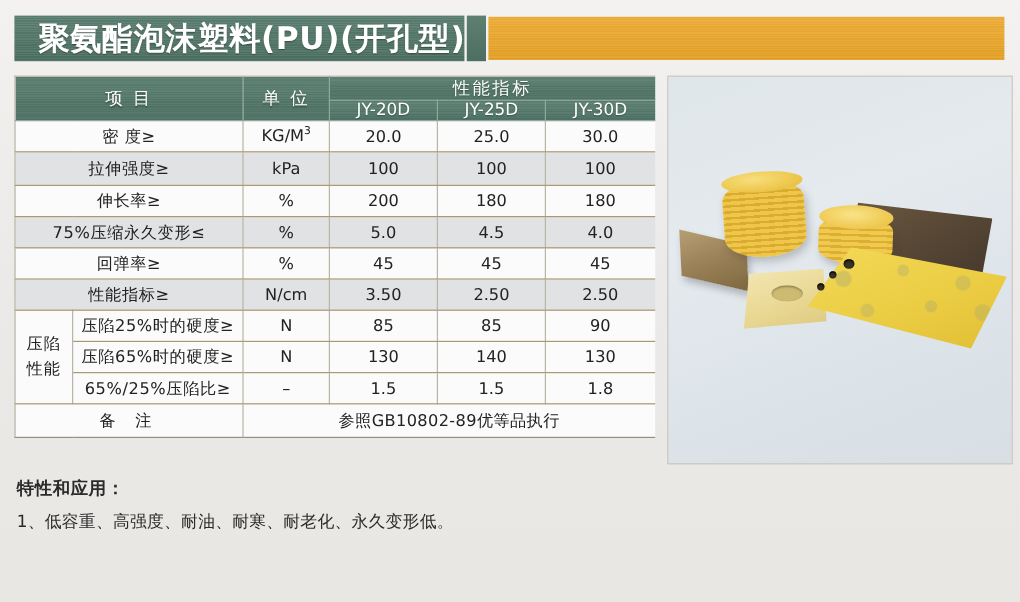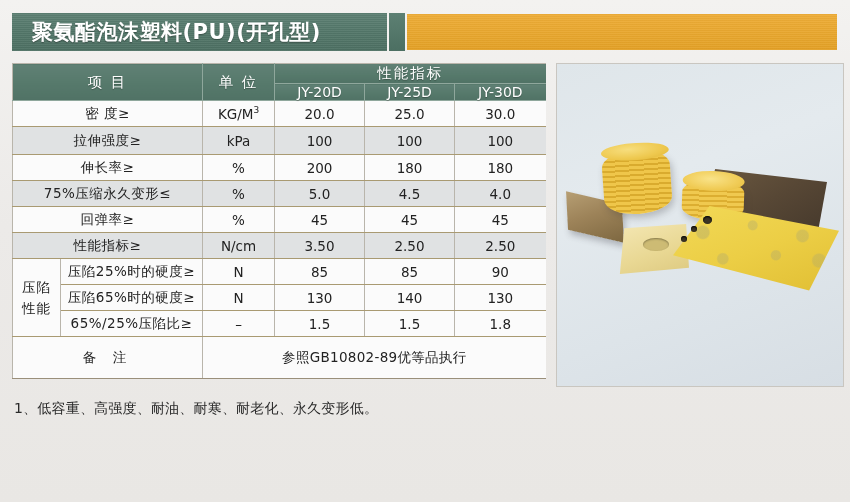--- a/index.html
+++ b/index.html
@@ -16,21 +16,21 @@
   
   .banner-row{position:absolute;left:0;top:13px;width:850px;height:38px;}
   .title-banner{
     position:absolute;left:12px;top:0;width:375px;height:38px;
     background:
       repeating-linear-gradient(0deg,rgba(255,255,255,.055) 0px,rgba(255,255,255,.055) 1px,rgba(0,0,0,.03) 1px,rgba(0,0,0,.03) 2px),
       linear-gradient(180deg,#5d8073 0%,#537769 50%,#4c6f62 100%);
     display:flex;align-items:center;
   }
   .title-text{
-    color:#ffffff;font-size:21px;font-weight:bold;letter-spacing:.5px;
+    color:#ffffff;font-size:26px;font-weight:bold;letter-spacing:.5px;
     padding-left:20px;white-space:nowrap;
     text-shadow:0 1px 1px rgba(0,0,0,.35);
   }
   .accent-square{
     position:absolute;left:389px;top:0;width:16px;height:38px;
     background:linear-gradient(180deg,#5d8073 0%,#4c6f62 100%);
   }
   .orange-banner{
     position:absolute;left:407px;top:1px;width:430px;height:36px;
     background:
@@ -261,36 +261,37 @@
         <td>130</td>
       </tr>
       <tr class="row-white" style="height:26px">
         <td class="sub-label">65%/25%压陷比≥</td>
         <td class="unit-cell">–</td>
         <td>1.5</td>
         <td>1.5</td>
         <td>1.8</td>
       </tr>
 
-      <tr class="row-white" style="height:42px">
+      <tr class="row-white" style="height:28px">
         <td colspan="2" class="remark-label">备 注</td>
         <td colspan="4" class="remark-value">参照GB10802-89优等品执行</td>
       </tr>
     </tbody>
   </table>
 
   <div class="photo-frame">
     <div class="brown-block"></div>
     <div class="foam-stack"></div>
     <div class="dark-sheet"></div>
     <div class="foam-disc"></div>
     <div class="pale-sheet"></div>
     <div class="yellow-panel"></div>
     <div class="hole h1"></div>
     <div class="hole h2"></div>
     <div class="hole h3"></div>
   </div>
 
   <div class="notes">
+    <div class="notes-title">特性和应用：</div>
     <div class="note-line">1、低容重、高强度、耐油、耐寒、耐老化、永久变形低。</div>
   </div>
 
 </div>
 
 </body></html>

